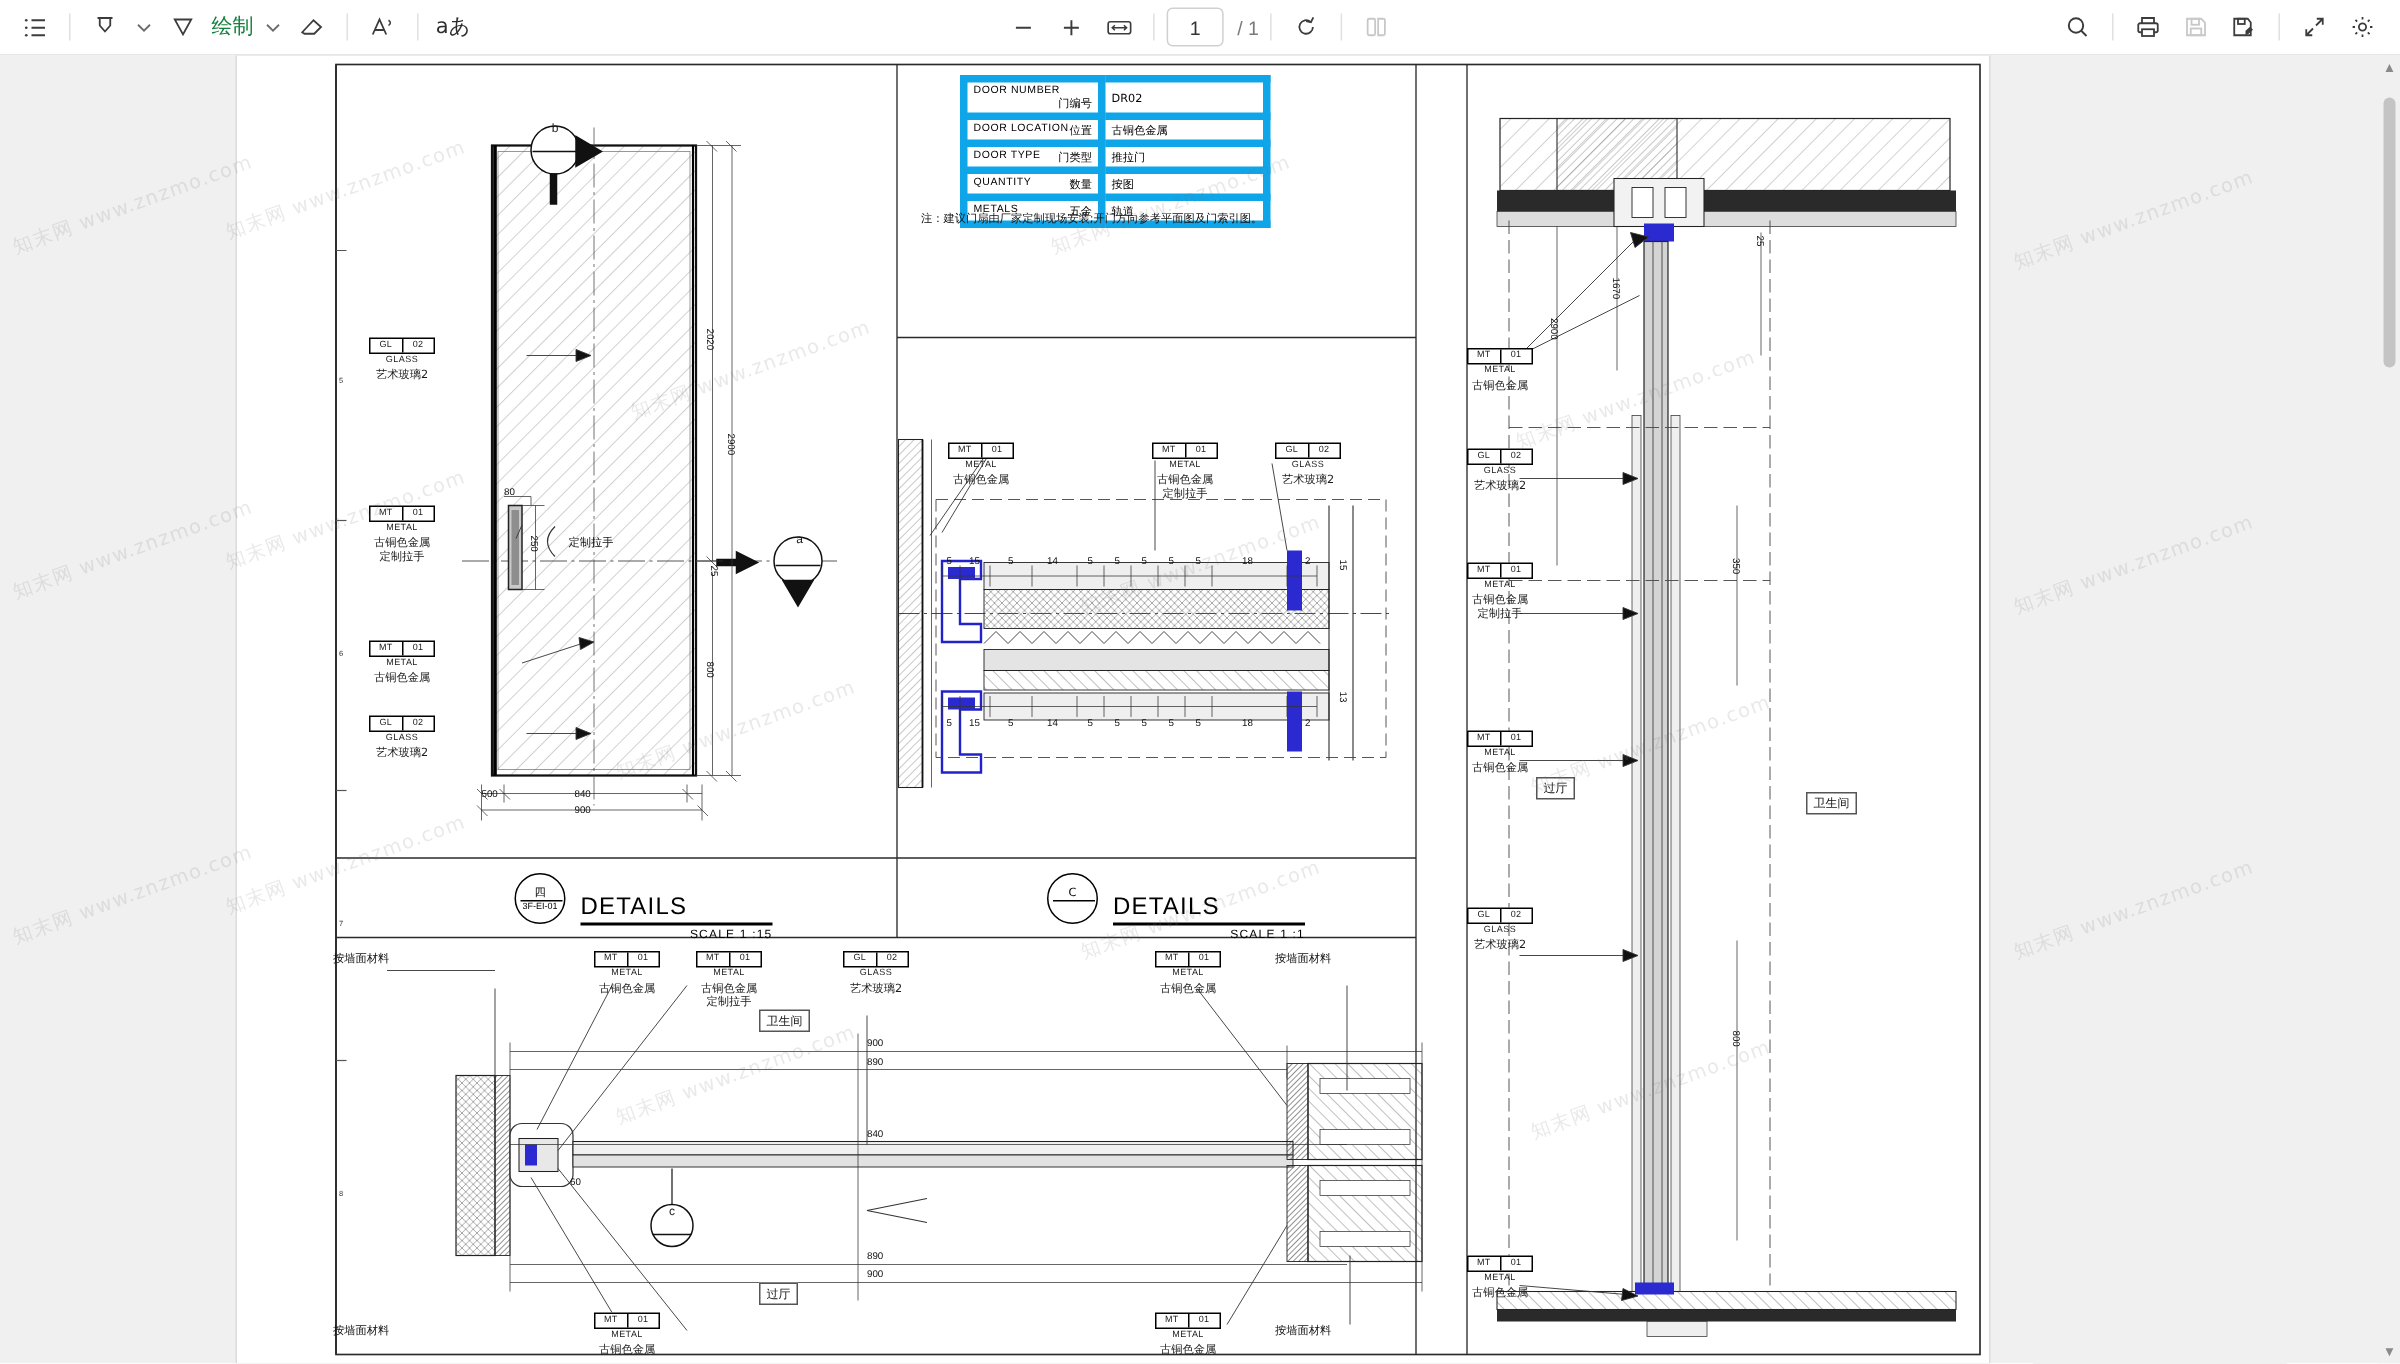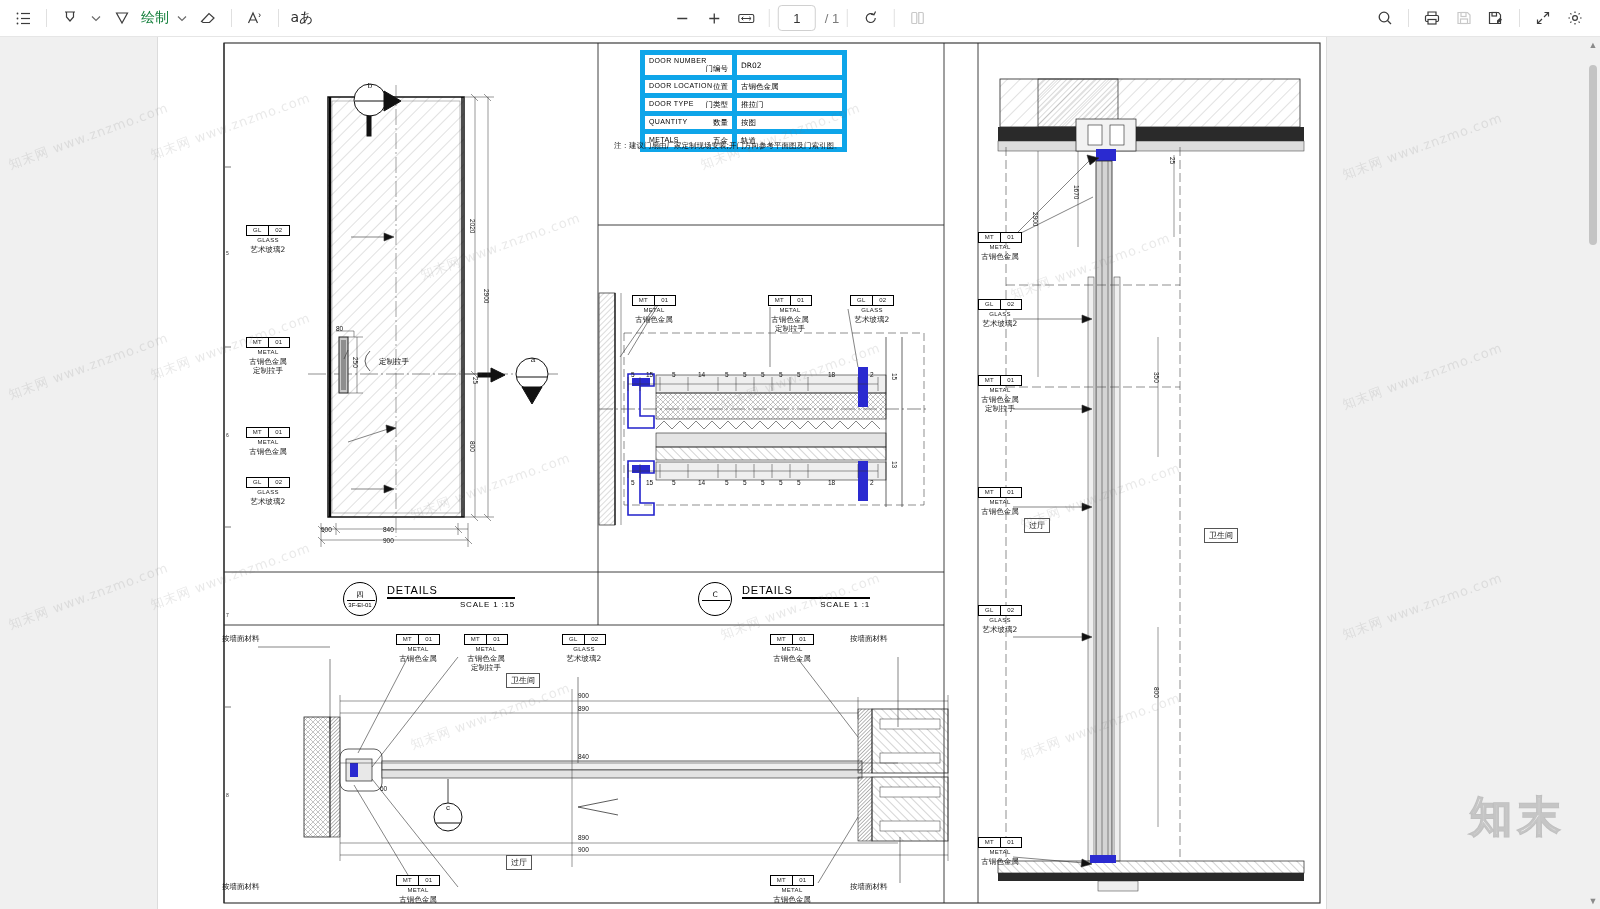--- a/index.html
+++ b/index.html
@@ -138,21 +138,21 @@
   }
   .dtitle .circ .up {
     position:absolute; top:7px; left:0; width:100%; text-align:center;
     font-size: 7.5px; font-family:"DejaVu Sans", sans-serif;
   }
   .dtitle .circ .ln { position:absolute; top:17px; left:3px; width:28px; height:1px; background:#000; }
   .dtitle .circ .dn {
     position:absolute; top:19px; left:0; width:100%; text-align:center; font-size: 6px;
   }
   .dtitle .txt { position:absolute; left: 44px; top: 2px; }
-  .dtitle .txt .t1 { font-size: 11px; letter-spacing: .8px; color:#000; }
+  .dtitle .txt .t1 { font-size: 16px; letter-spacing: .8px; color:#000;margin-top:12px; }
   .dtitle .txt .hr { width: 128px; height: 1.5px; background:#000; margin-top:1px;}
   .dtitle .txt .t2 { font-size: 8px; letter-spacing: .8px; color:#000; text-align:right; width:128px; margin-top:1px;}
 
   
   .wm {
     position: absolute; color: rgba(120,120,120,0.16);
     font-size: 13px; letter-spacing: 1px; pointer-events: none;
     font-family: "DejaVu Sans", sans-serif; white-space: nowrap;
     transform: rotate(-20deg); transform-origin: left top;
   }
@@ -935,21 +935,20 @@
     </div>
 
     <div class="wm" style="left:6px;   top:120px;">知末网 www.znzmo.com</div>
     <div class="wm" style="left:6px;   top:350px;">知末网 www.znzmo.com</div>
     <div class="wm" style="left:6px;   top:580px;">知末网 www.znzmo.com</div>
     <div class="wm" style="left:1340px;top:130px;">知末网 www.znzmo.com</div>
     <div class="wm" style="left:1340px;top:360px;">知末网 www.znzmo.com</div>
     <div class="wm" style="left:1340px;top:590px;">知末网 www.znzmo.com</div>
 
     <div class="wm-big">
-      <div class="zw">知末</div>
     </div>
 
     <div class="vscroll">
       <div class="arrow-up">▲</div>
       <div class="thumb"></div>
       <div class="arrow-dn">▼</div>
     </div>
   </div>
 </div>
 

